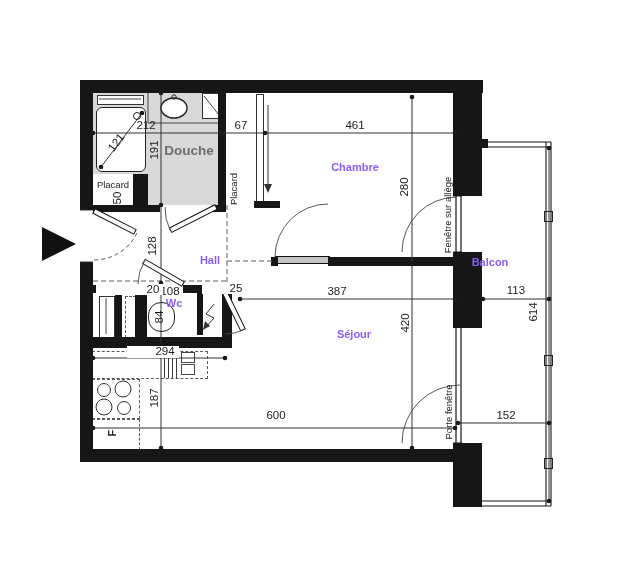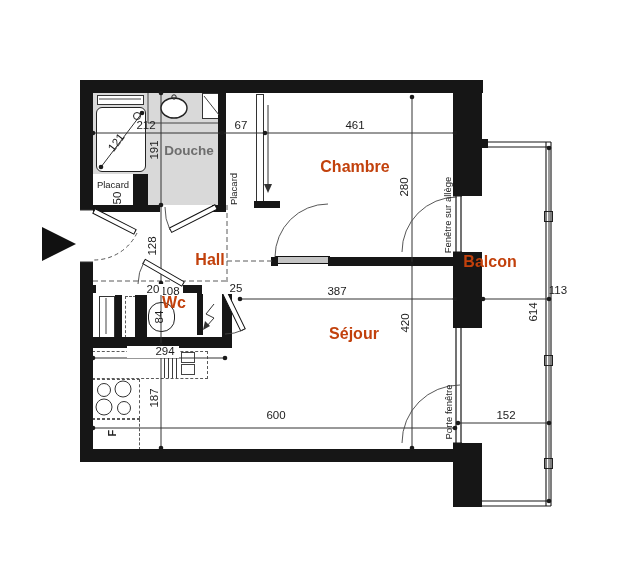--- a/index.html
+++ b/index.html
@@ -1,21 +1,21 @@
 <!DOCTYPE html>
 <html><head>
 <meta charset="utf-8">
 <style>
   html,body{margin:0;padding:0;background:#fff;}
   .plan{position:relative;width:640px;height:577px;background:#fff;overflow:hidden;
         font-family:"Liberation Sans",sans-serif;}
   .w{position:absolute;background:#161616;}
   .fill{position:absolute;}
   .lbl{position:absolute;display:flex;align-items:center;justify-content:center;
-       font-weight:bold;font-size:16px;color:#c2410c;white-space:nowrap;}
+       font-weight:bold;font-size:11px;color:#8b5cf6;white-space:nowrap;}
   .lbl.gray{color:#6e6e6e;font-size:13.5px;}
   .sm{position:absolute;display:flex;align-items:center;justify-content:center;
       font-size:9.5px;color:#222;font-weight:normal;white-space:nowrap;}
   .dim{position:absolute;display:flex;align-items:center;justify-content:center;
        font-size:11.5px;color:#1c1c1c;white-space:nowrap;line-height:1;}
   .rot{transform:rotate(-90deg);}
   .rot53{transform:rotate(-53deg);}
   .wbg{background:#fff;padding-left:24px;}
   .dashed{position:absolute;border:1px dashed #5a5a5a;background:transparent;}
   .box{position:absolute;background:#fff;border:1px solid #333;}
@@ -205,17 +205,17 @@
   <div class="dim rot" style="left:146px;top:311px;width:28px;height:12px;">84</div>
   <div class="dim wbg" style="left:96px;top:284px;width:20px;height:11px;">35</div>
   <div class="dim wbg" style="left:119px;top:284px;width:20px;height:11px;">20</div>
   <div class="dim wbg" style="left:202px;top:283px;width:20px;height:11px;">25</div>
   <div class="dim wbg" style="left:127px;top:346px;width:28px;height:12px;">294</div>
   <div class="dim rot" style="left:141px;top:392px;width:28px;height:12px;">187</div>
   <div class="dim" style="left:322px;top:286px;width:30px;height:12px;">387</div>
   <div class="dim rot" style="left:392px;top:317px;width:28px;height:12px;">420</div>
   <div class="dim rot" style="left:391px;top:181px;width:28px;height:12px;">280</div>
   <div class="dim" style="left:261px;top:410px;width:30px;height:12px;">600</div>
-  <div class="dim" style="left:501px;top:285px;width:30px;height:12px;margin-left:42px;">113</div>
+  <div class="dim" style="left:501px;top:285px;width:30px;height:12px;">113</div>
   <div class="dim" style="left:491px;top:410px;width:30px;height:12px;">152</div>
   <div class="dim rot" style="left:520px;top:306px;width:28px;height:12px;">614</div>
 
 </div>
 
 </body></html>

